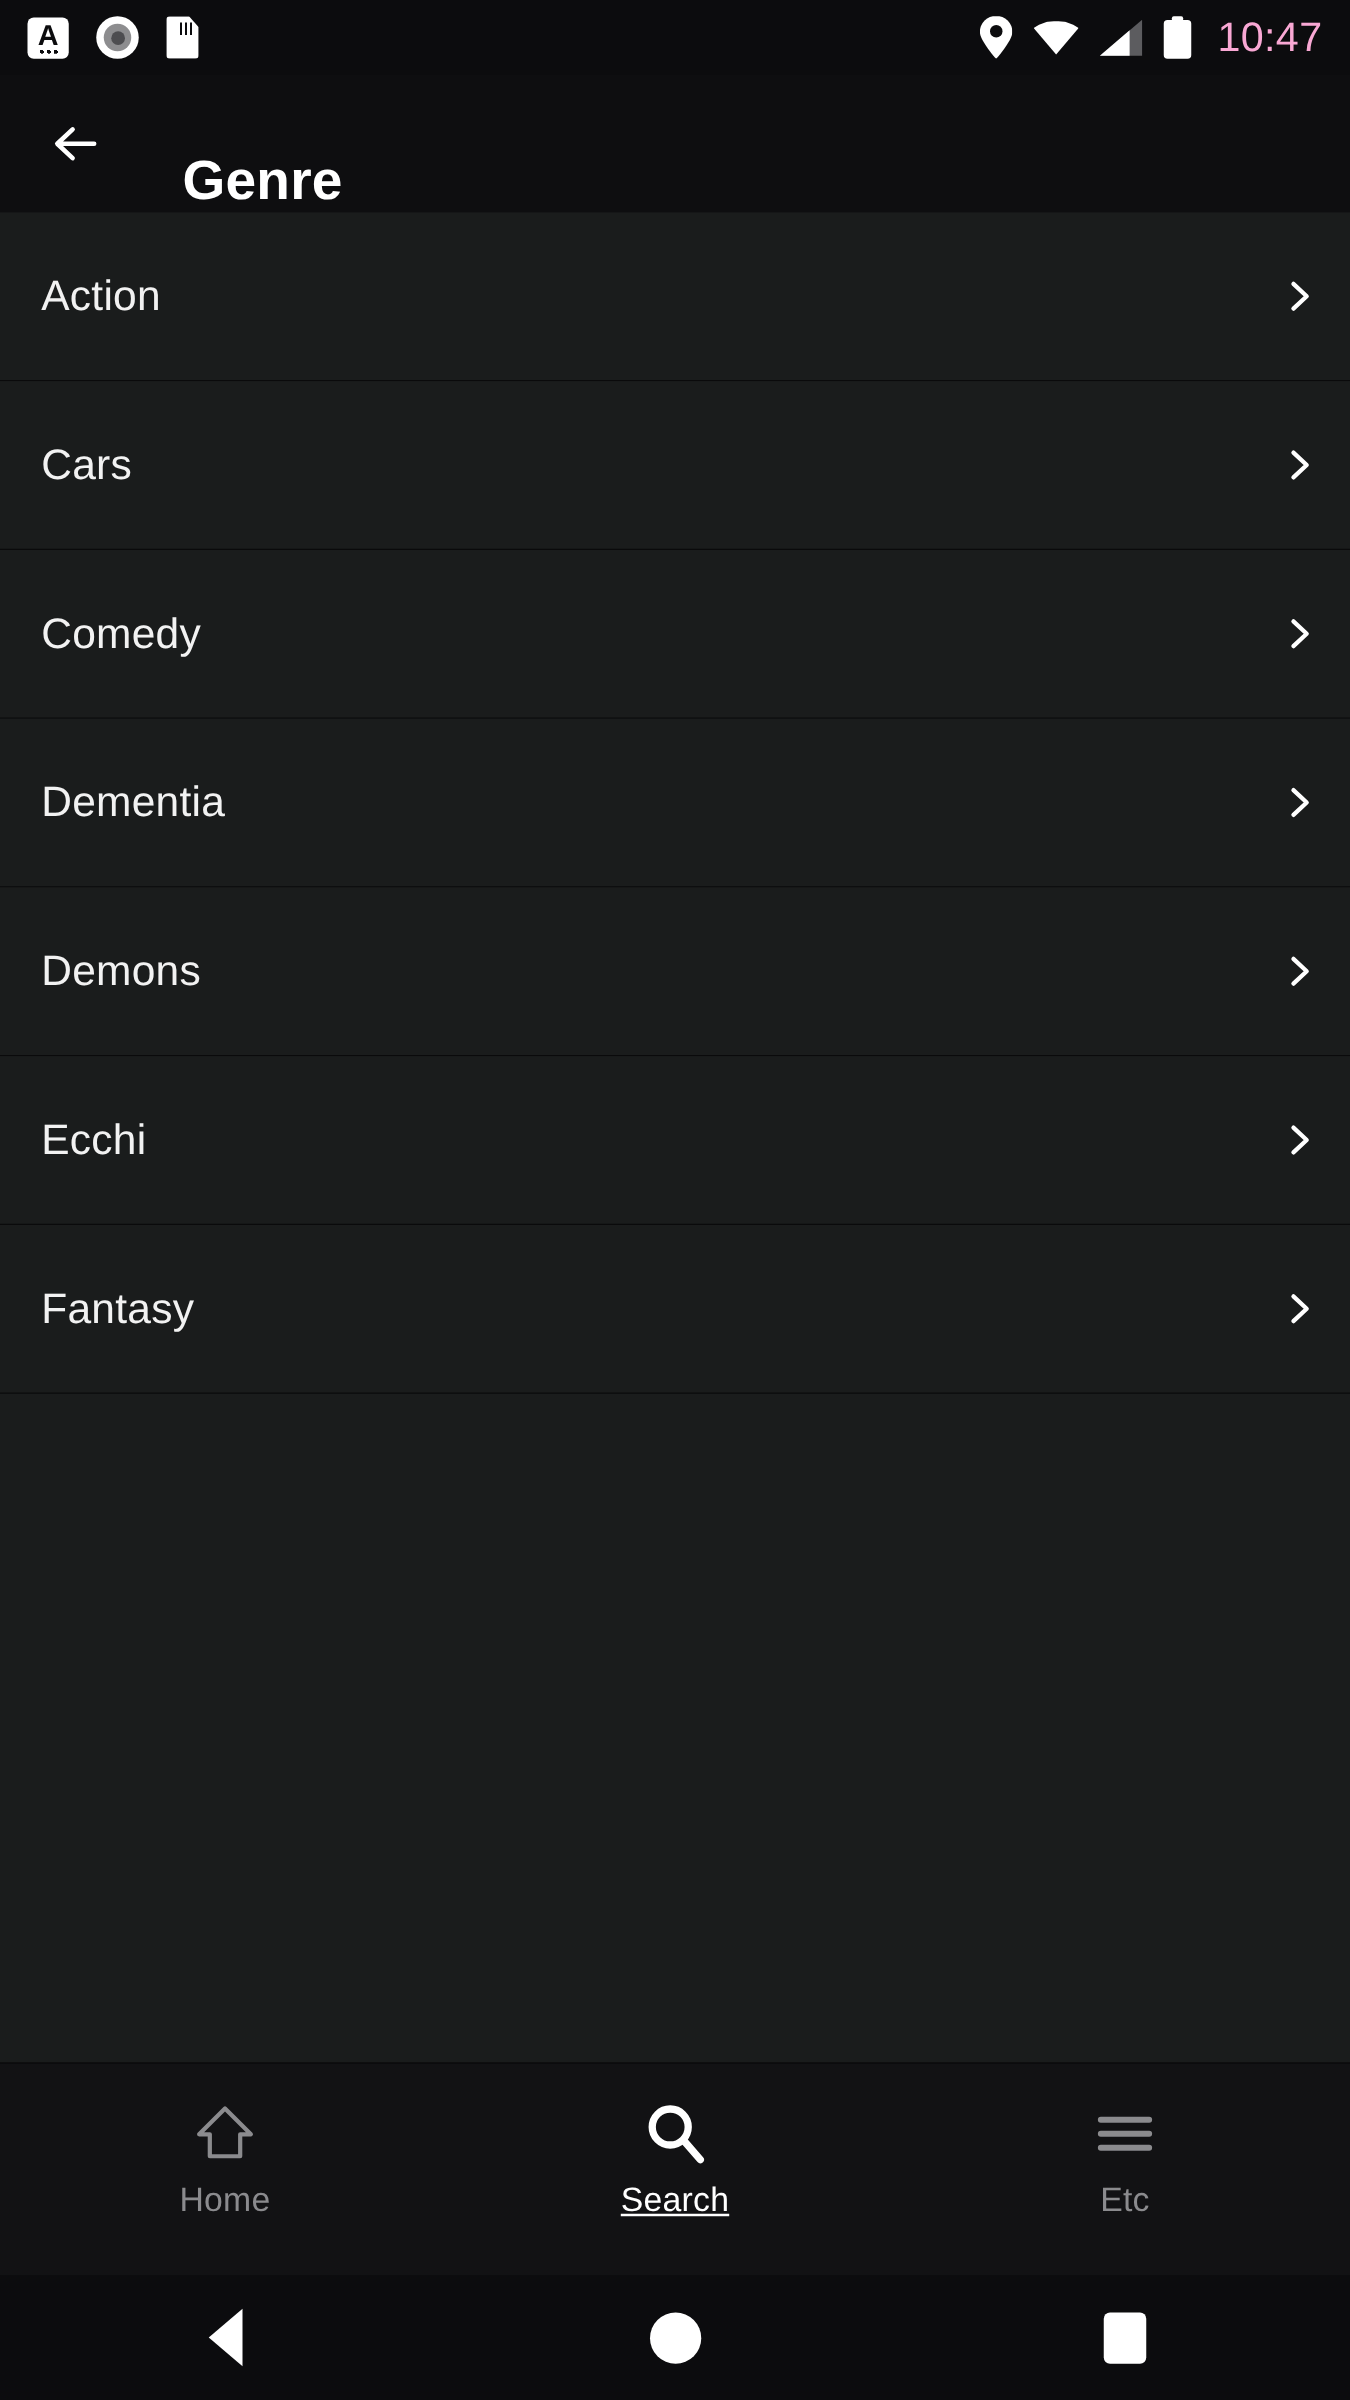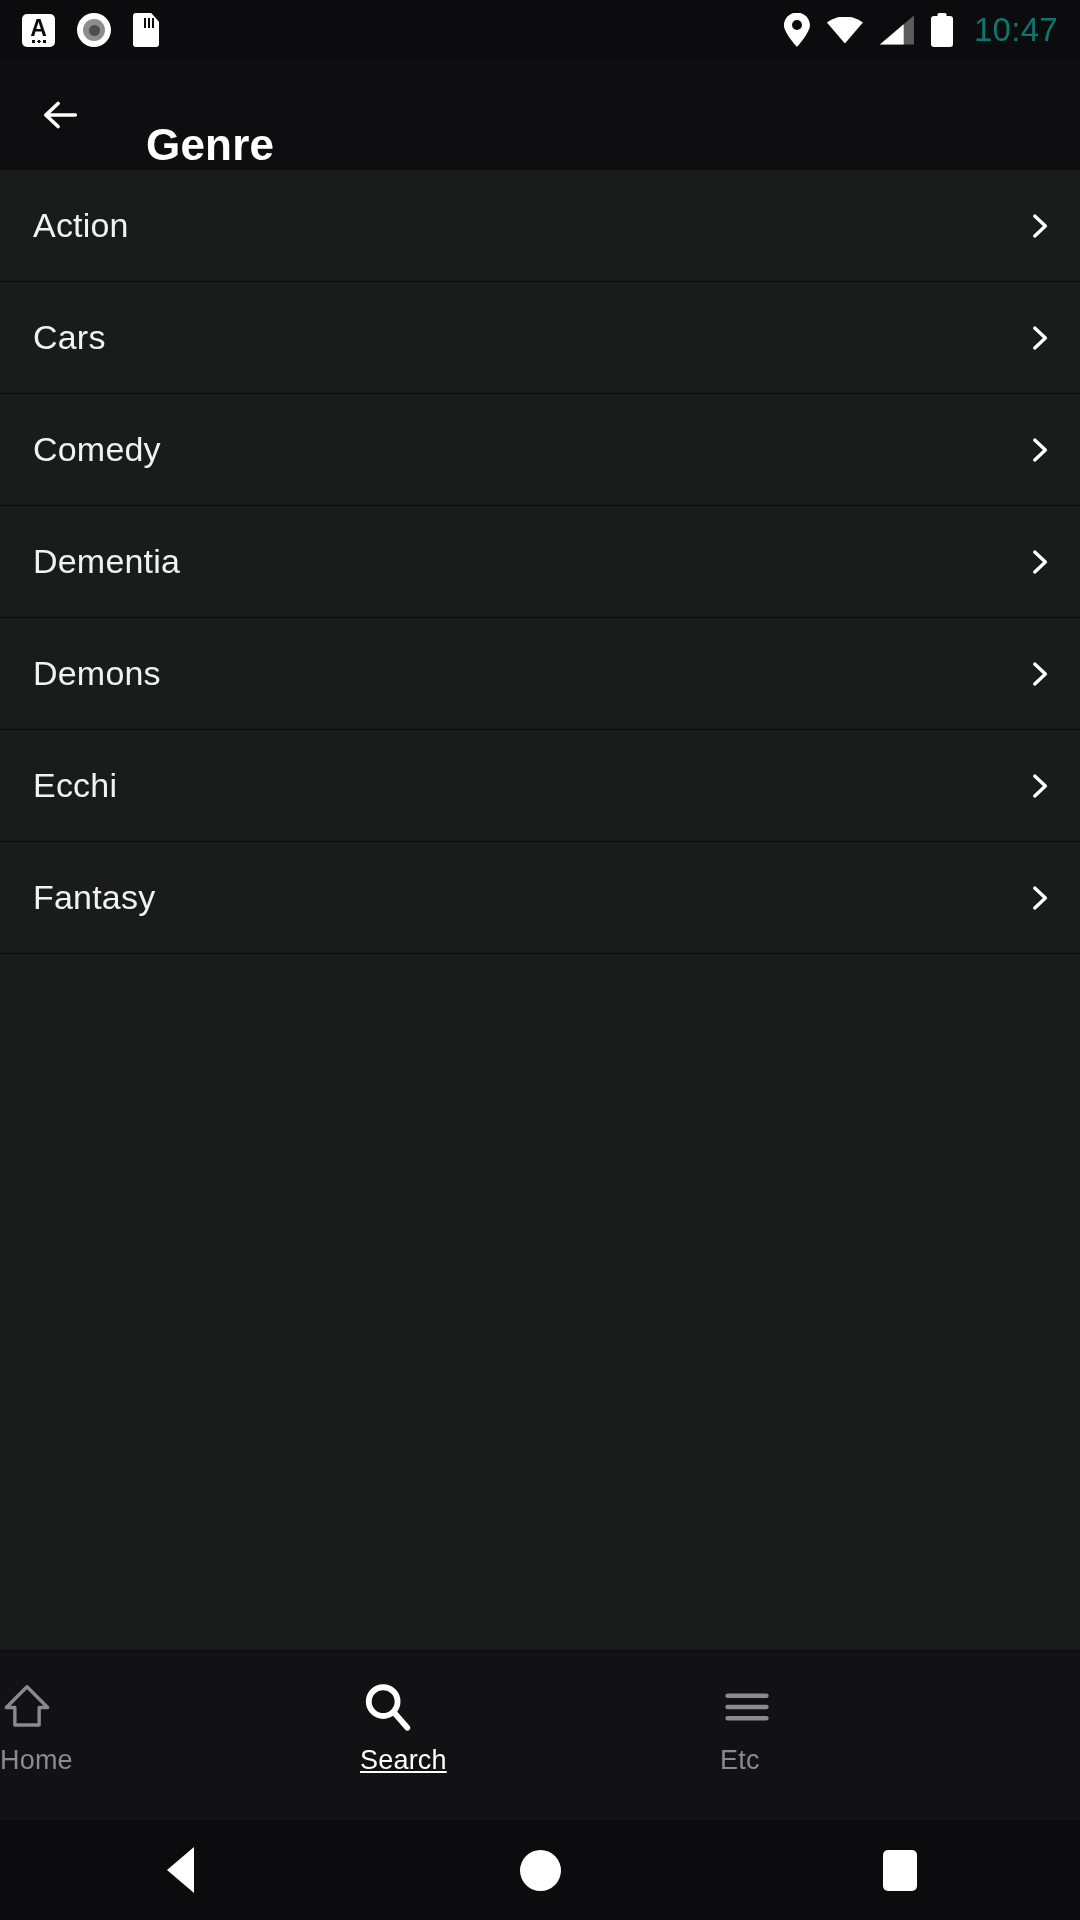--- a/index.html
+++ b/index.html
@@ -94,21 +94,21 @@
   .ico-batt .cap {
     position:absolute; top:0; left:50%; transform:translateX(-50%);
     width:9px; height:4px; background:#ffffff; border-radius:1.5px 1.5px 0 0;
   }
   .ico-batt .shell {
     position:absolute; top:3px; left:0; width:22px; height:31px;
     background:#ffffff; border-radius:3px;
   }
 
   #status-clock {
-    color:#0f766e; font-size:33px; font-weight:400; letter-spacing:0.3px;
+    color:#f9a8d4; font-size:33px; font-weight:400; letter-spacing:0.3px;
     margin-left:4px;
   }
 
   
   #app-header {
     position:absolute; top:60px; left:0; width:1080px; height:110px;
     background:#0e0e10;
     display:flex; align-items:flex-end;
   }
   #back-btn {
@@ -121,21 +121,21 @@
     color:#ffffff; font-size:44px; font-weight:bold;
     letter-spacing:0.2px; margin-left:38px;
   }
 
   
   #genre-list {
     position:absolute; top:170px; left:0; width:1080px; height:1480px;
     background:#1a1c1c; overflow:hidden;
   }
   .genre-row {
-    position:relative; width:1080px; height:112px;
+    position:relative; width:1080px; height:135px;
     background:#1a1c1c;
     display:flex; align-items:center; justify-content:space-between;
     padding:0 24px 0 33px;
     border-bottom:1px solid #0a0a0b;
     cursor:pointer;
   }
   .genre-label {
     color:#f2f2f2; font-size:34px; font-weight:400; letter-spacing:0.2px;
   }
   .chevron { width:34px; height:34px; flex:none; }
@@ -143,21 +143,21 @@
 
   
   #bottom-nav {
     position:absolute; top:1650px; left:0; width:1080px; height:170px;
     background:#121214;
     display:flex; align-items:flex-start;
     border-top:1px solid #0a0a0b;
   }
   .nav-item {
     flex:1; height:170px;
-    display:flex; flex-direction:column; align-items:flex-start;
+    display:flex; flex-direction:column; align-items:center;
     padding-top:28px; cursor:pointer;
   }
   .nav-icon { height:56px; display:flex; align-items:center; justify-content:center; }
   .nav-icon svg { display:block; }
   .nav-label {
     margin-top:10px; font-size:27px; letter-spacing:0.2px;
   }
   .nav-item.inactive .nav-label { color:#8b8b8e; }
   .nav-item.active .nav-label { color:#ffffff;text-decoration:underline; }
 

